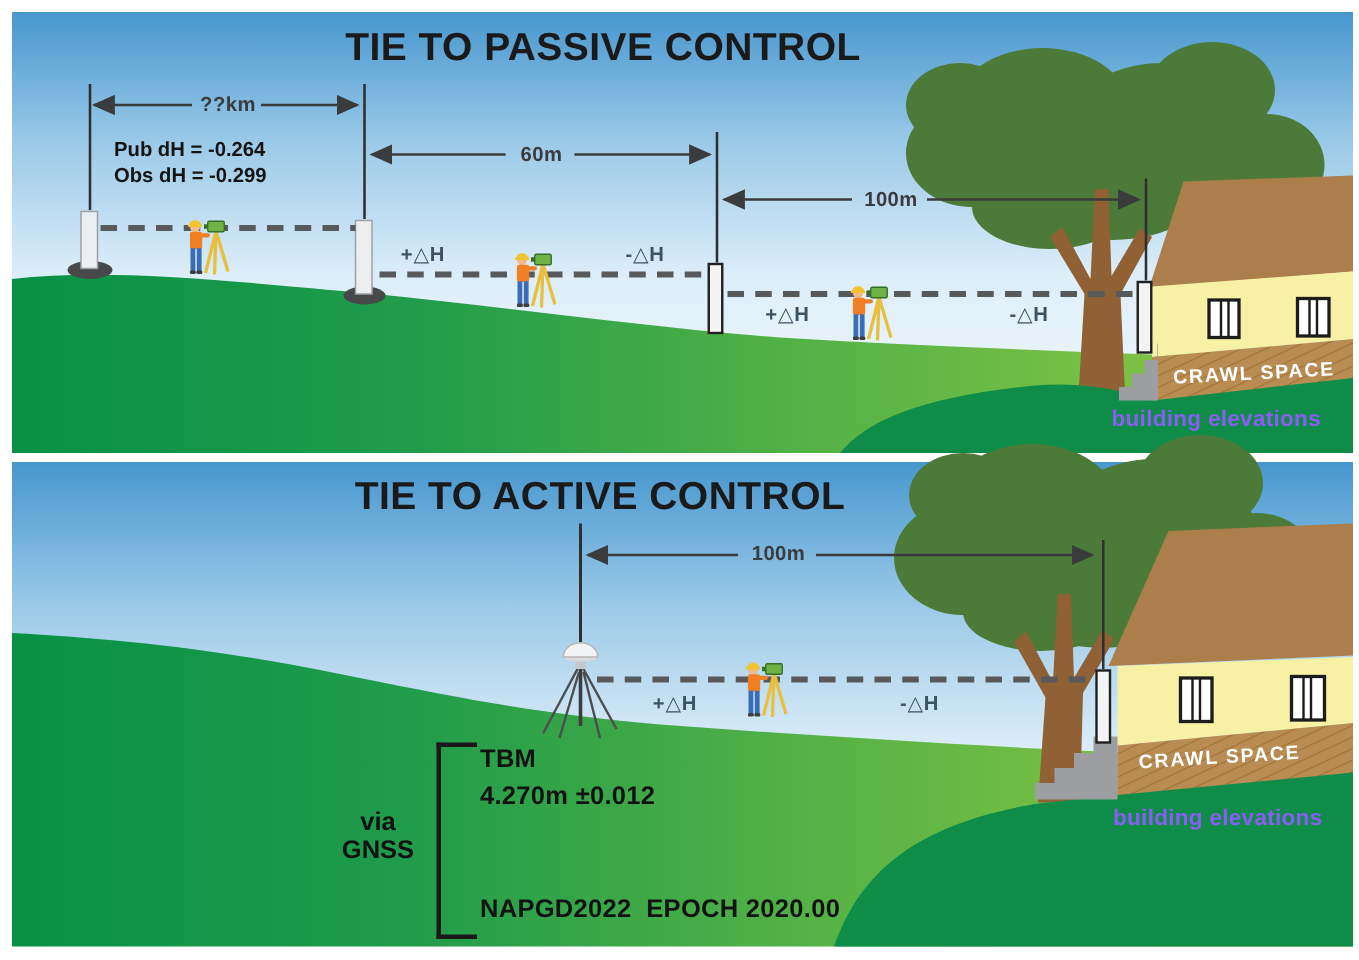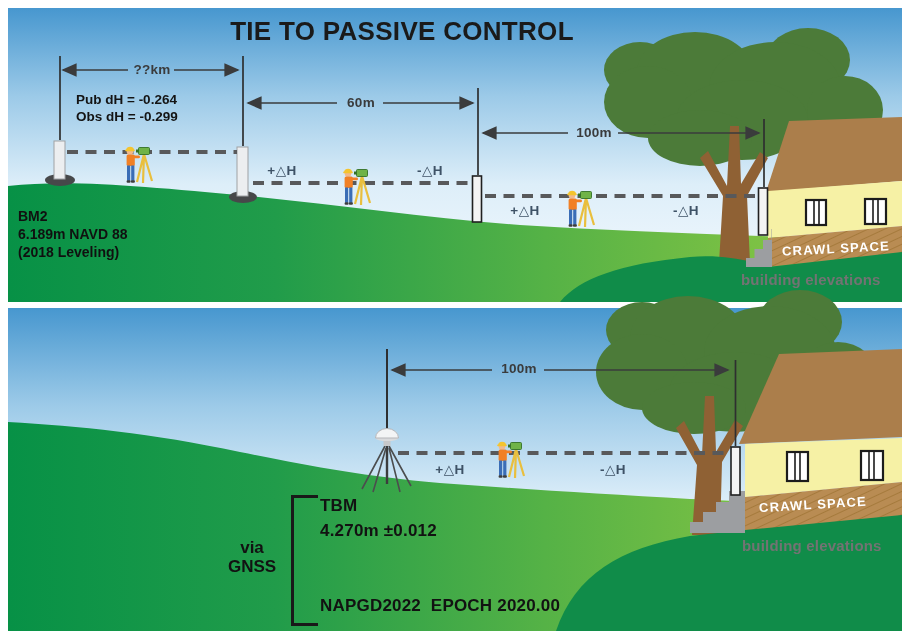--- a/index.html
+++ b/index.html
@@ -6,21 +6,21 @@
   #stage{position:relative;width:906px;height:640px;background:#ffffff;overflow:hidden;
          font-family:"Liberation Sans","DejaVu Sans",sans-serif;}
   #art{position:absolute;left:0;top:0;}
   .lbl{position:absolute;white-space:nowrap;}
   .title{font-size:26px;font-weight:800;letter-spacing:.3px;color:#1a1a1a;transform:translateX(-50%);}
   .dim{font-size:13.5px;font-weight:700;letter-spacing:.3px;color:#3a3b3c;transform:translateX(-50%);}
   .ann{font-size:13.5px;font-weight:700;color:#141414;line-height:17px;}
   .bmblock{font-size:14px;font-weight:700;color:#101010;line-height:18px;}
   .dh{font-size:13.5px;font-weight:700;color:#3e5266;transform:translateX(-50%);letter-spacing:.5px;}
   .crawl{font-size:13px;font-weight:800;color:#ffffff;letter-spacing:1.2px;width:132px;text-align:center;}
-  .belev{font-size:15px;font-weight:700;color:#737373;letter-spacing:.2px;}
+  .belev{font-size:15px;font-weight:700;color:#8b5cf6;letter-spacing:.2px;}
   .gnsslbl{font-size:17px;font-weight:700;color:#121212;transform:translateX(-50%);}
   .tbmline{font-size:17px;font-weight:700;color:#121212;white-space:pre;letter-spacing:.2px;}
   .bracket{position:absolute;left:291px;top:495px;width:24px;height:125px;
            border-left:3px solid #191919;border-top:3px solid #191919;border-bottom:3px solid #191919;}
 </style>
 </head>
 <body>
 
 <div id="stage">
 
@@ -185,34 +185,30 @@
   </g>
 </svg>
 
 <div class="lbl title" style="left:402px;top:16px;">TIE TO PASSIVE CONTROL</div>
 <div class="lbl dim" style="left:152px;top:62px;">??km</div>
 <div class="lbl ann" style="left:76px;top:91px;text-align:right;">Pub dH = -0.264</div>
 <div class="lbl ann" style="left:76px;top:108px;">Obs dH = -0.299</div>
 <div class="lbl dim" style="left:361px;top:95px;">60m</div>
 <div class="lbl dim" style="left:594px;top:125px;">100m</div>
 
-<div class="lbl bmblock" style="left:18px;top:207px;">
-  <div>BM2</div>
-  <div>6.189m NAVD 88</div>
-  <div>(2018 Leveling)</div>
-</div>
 
 <div class="lbl dh" style="left:282px;top:162px;">+△H</div>
 <div class="lbl dh" style="left:430px;top:162px;">-△H</div>
 <div class="lbl dh" style="left:525px;top:202px;">+△H</div>
 <div class="lbl dh" style="left:686px;top:202px;">-△H</div>
 
 <div class="lbl crawl" style="left:770px;top:241px;transform:rotate(-3deg);">CRAWL SPACE</div>
 <div class="lbl belev" style="left:741px;top:271px;">building elevations</div>
 
+<div class="lbl title" style="left:400px;top:315px;">TIE TO ACTIVE CONTROL</div>
 <div class="lbl dim" style="left:519px;top:361px;">100m</div>
 <div class="lbl dh" style="left:450px;top:461px;">+△H</div>
 <div class="lbl dh" style="left:613px;top:461px;">-△H</div>
 
 <div class="bracket"></div>
 <div class="lbl gnsslbl" style="left:252px;top:538px;">via</div>
 <div class="lbl gnsslbl" style="left:252px;top:557px;">GNSS</div>
 
 <div class="lbl tbmline" style="left:320px;top:496px;">TBM</div>
 <div class="lbl tbmline" style="left:320px;top:521px;">4.270m ±0.012</div>

